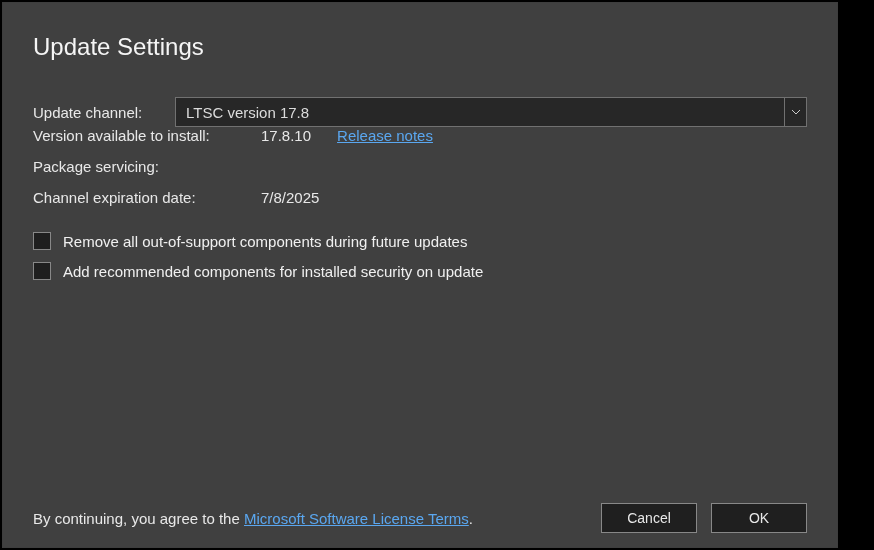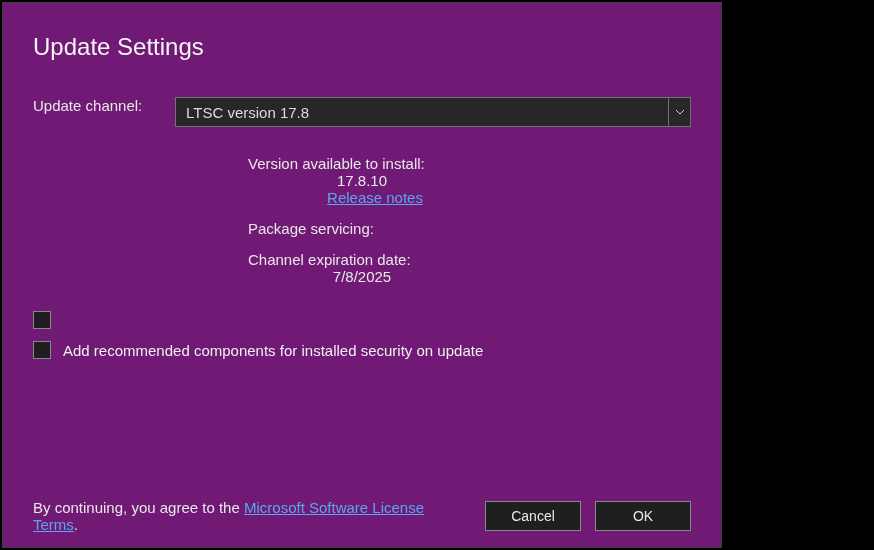--- a/index.html
+++ b/index.html
@@ -9,36 +9,36 @@
     background: #000;
     font-family: "Segoe UI", Arial, sans-serif;
     font-size: 14px;
     color: #f0f0f0;
     width: 874px;
     height: 550px;
     overflow: hidden;
   }
   .dialog {
     position: relative;
-    width: 720px;
+    width: 836px;
     height: 546px;
     margin: 2px;
-    background: #701a75;
+    background: #404040;
     border: 1px solid #3e3e3e;
     padding: 30px 30px 22px 30px;
   }
   .title {
     font-size: 24px;
     font-weight: 400;
     color: #f5f5f5;
     margin: 0 0 36px 0;
   }
   .row {
     display: flex;
-    margin-bottom: 28px;
+    align-items: center;
   }
   .label-left {
     width: 142px;
     color: #e8e8e8;
     font-size: 15px;
   }
   .dropdown {
     flex: 1;
     display: flex;
     height: 30px;
@@ -65,21 +65,20 @@
     font-size: 15px;
     line-height: 1.6;
     color: #ececec;
     margin: 0 0 26px 0;
   }
   .info-row {
     display: flex;
     align-items: center;
     margin-bottom: 14px;
     font-size: 15px;
-    flex-direction: column;
   }
   .info-label {
     width: 228px;
     color: #e8e8e8;
   }
   .info-value {
     color: #e8e8e8;
   }
   .link {
     color: #5aa7f0;
@@ -163,20 +162,21 @@
   </div>
 
   <div class="info-row">
     <div class="info-label">Channel expiration date:</div>
     <div class="info-value">7/8/2025</div>
   </div>
 
   <div class="checks">
     <div class="check-row">
       <div class="checkbox"></div>
+      <div>Remove all out-of-support components during future updates</div>
     </div>
     <div class="check-row">
       <div class="checkbox"></div>
       <div>Add recommended components for installed security on update</div>
     </div>
   </div>
 
   <div class="footer">
     <div class="agree">
       <span>By continuing, you agree to the </span><a class="link">Microsoft Software License Terms</a><span>.</span>

